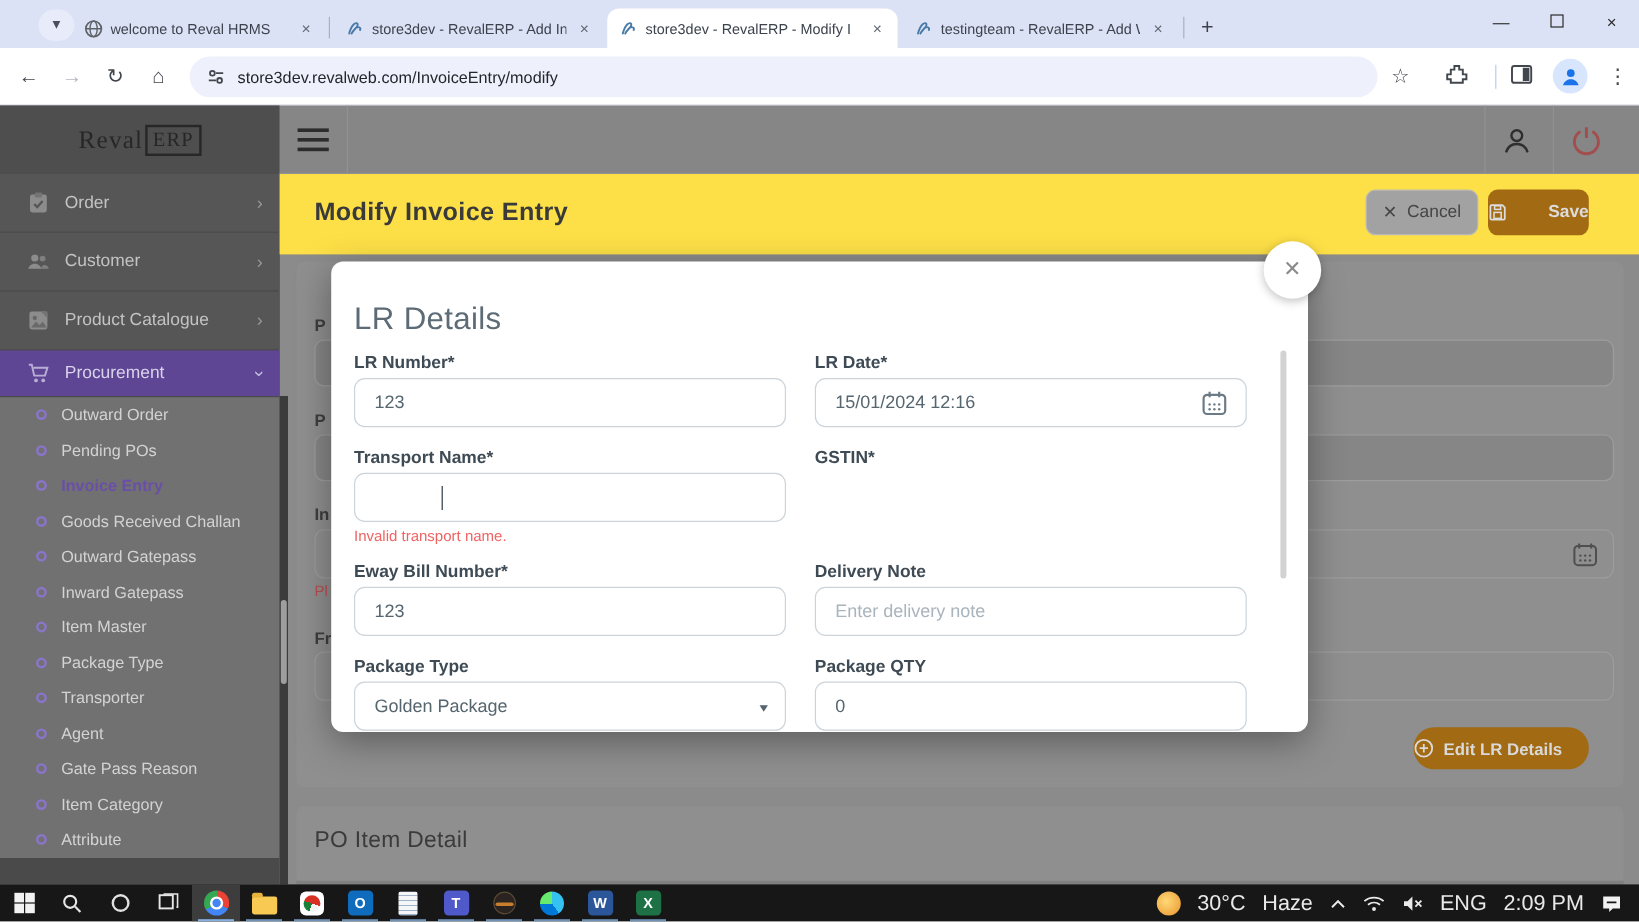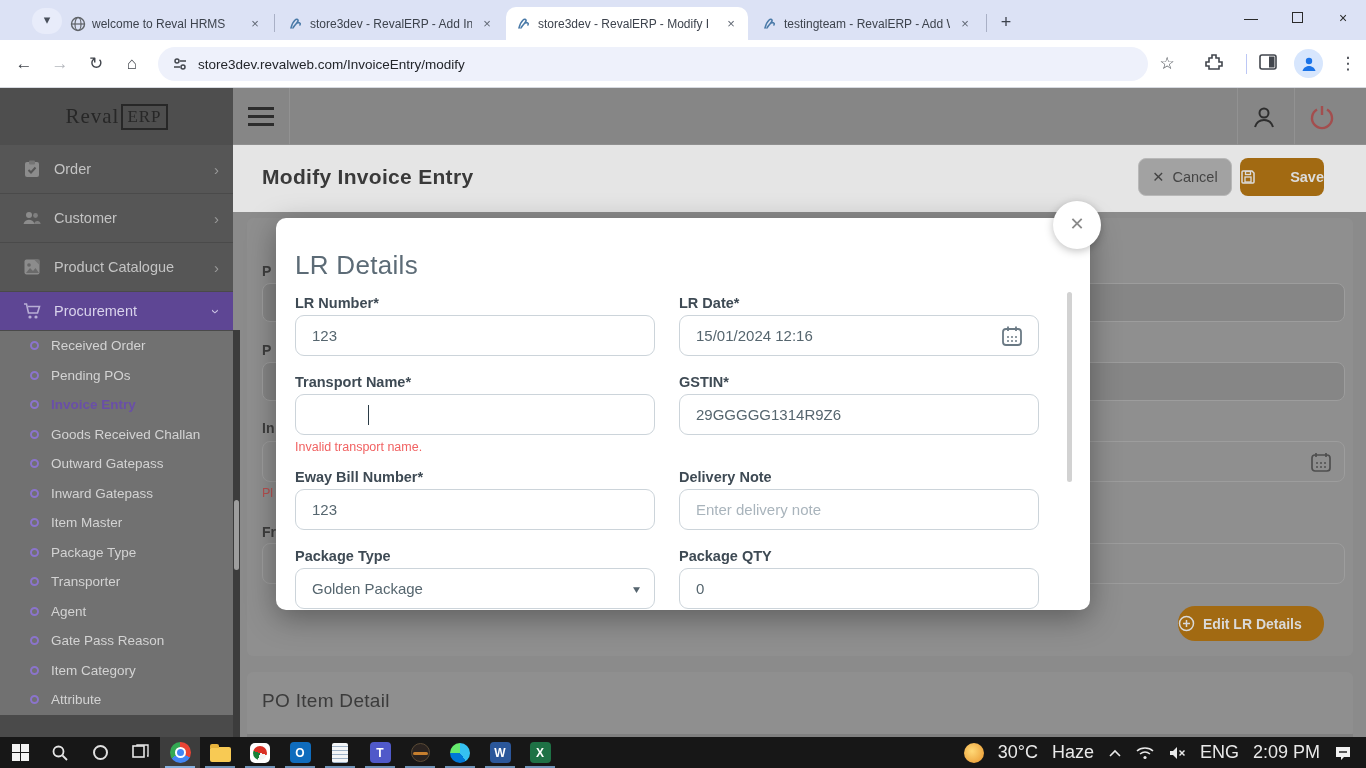--- a/index.html
+++ b/index.html
@@ -41,21 +41,21 @@
   .smenu-item .chev { margin-left:auto; color:#9a9a9a; font-size:15px; }
   .smenu-item.sel { background:#5e4694; color:#d9d3ec; }
   .smenu-item.sel .chev { color:#cfc8e6; transform:rotate(90deg); }
   .subwrap { background:#717171; }
   .subitem { height:29.5px; display:flex; align-items:center; padding-left:30px; font-size:13.5px; color:#d3d3d3; }
   .subitem .dot { width:9px; height:9px; border:2px solid #8b74cc; border-radius:50%; margin-right:12px; flex:0 0 9px; }
   .subitem.active { color:#6a4fa8; font-weight:bold; }
   .sbscroll { position:absolute; left:233px; top:330px; width:7px; height:407px; background:#3c3c3c; }
   .sbthumb { position:absolute; left:1px; top:170px; width:5px; height:70px; background:#9e9e9e; border-radius:3px; }
 
-  .pagehead { position:absolute; left:233px; top:145px; width:1133px; height:67px; background:#e5e5e5; }
+  .pagehead { position:absolute; left:233px; top:145px; width:1133px; height:67px; background:#fde047; }
   .ptitle { position:absolute; left:29px; top:20px; font-size:21px; color:#3a3a3a; font-weight:bold; letter-spacing:.3px; }
   .btn-cancel { position:absolute; left:905px; top:13px; width:94px; height:38px; background:#a2a2a2; border:1px solid #b8b8b8; border-radius:8px; color:#454545; font-size:14.5px; display:flex; align-items:center; justify-content:center; gap:8px; }
   .btn-save { position:absolute; left:1007px; top:13px; width:84px; height:38px; background:#a26a12; border-radius:8px; color:#dcdcdc; font-size:14.5px; font-weight:bold; display:flex; align-items:center; justify-content:space-between; gap:8px; }
 
   .panel { position:absolute; background:#8f8f8f; border-radius:6px; }
   .frag { position:absolute; font-size:14px; color:#3e3e3e; font-weight:bold; }
   .frag.red { color:#b84f4f; font-weight:normal; font-size:12.5px; }
   .gbox { position:absolute; border:1px solid #9d9d9d; border-radius:8px; }
   .gbox.filled { background:#868686; }
   .btn-editlr { position:absolute; left:931px; top:388px; width:146px; height:35px; background:#a26a12; border-radius:17px; color:#d9d9d9; font-size:14px; font-weight:bold; display:flex; align-items:center; justify-content:flex-start; gap:8px; }
@@ -227,21 +227,21 @@
           <path d="M2 3h2.5l2 9h9l2-6.5H6" fill="none" stroke="#cfc8e6" stroke-width="1.6"></path>
           <circle cx="8" cy="16" r="1.6" fill="#cfc8e6"></circle>
           <circle cx="14" cy="16" r="1.6" fill="#cfc8e6"></circle>
         </svg>
       <span>Procurement</span>
       <span class="chev">›</span>
     </div>
     <div class="subwrap">
       <div class="subitem">
           <span class="dot"></span>
-          <span>Received Order</span>
+          <span>Outward Order</span>
         </div>
       <div class="subitem">
           <span class="dot"></span>
           <span>Pending POs</span>
         </div>
       <div class="subitem active">
           <span class="dot"></span>
           <span>Invoice Entry</span>
         </div>
       <div class="subitem">
@@ -396,21 +396,20 @@
         </svg>
     </div>
 
     <div class="mlabel" style="left:19px;top:156px;">Transport Name*</div>
     <div class="mfield" style="left:19px;top:176px;">
         <span class="caret"></span>
       </div>
     <div class="merror" style="left:19px;top:222px;">Invalid transport name.</div>
 
     <div class="mlabel" style="left:403px;top:156px;">GSTIN*</div>
-    <input class="minput" style="left: 403px; top: 176px;" value="29GGGGG1314R9Z6">
 
     <div class="mlabel" style="left:19px;top:251px;">Eway Bill Number*</div>
     <input class="minput" style="left: 19px; top: 271px;" value="123">
 
     <div class="mlabel" style="left:403px;top:251px;">Delivery Note</div>
     <input class="minput" style="left: 403px; top: 271px;" placeholder="Enter delivery note">
 
     <div class="mlabel" style="left:19px;top:330px;">Package Type</div>
     <div class="mfield" style="left:19px;top:350px;">
       <span class="flex">Golden Package</span>

